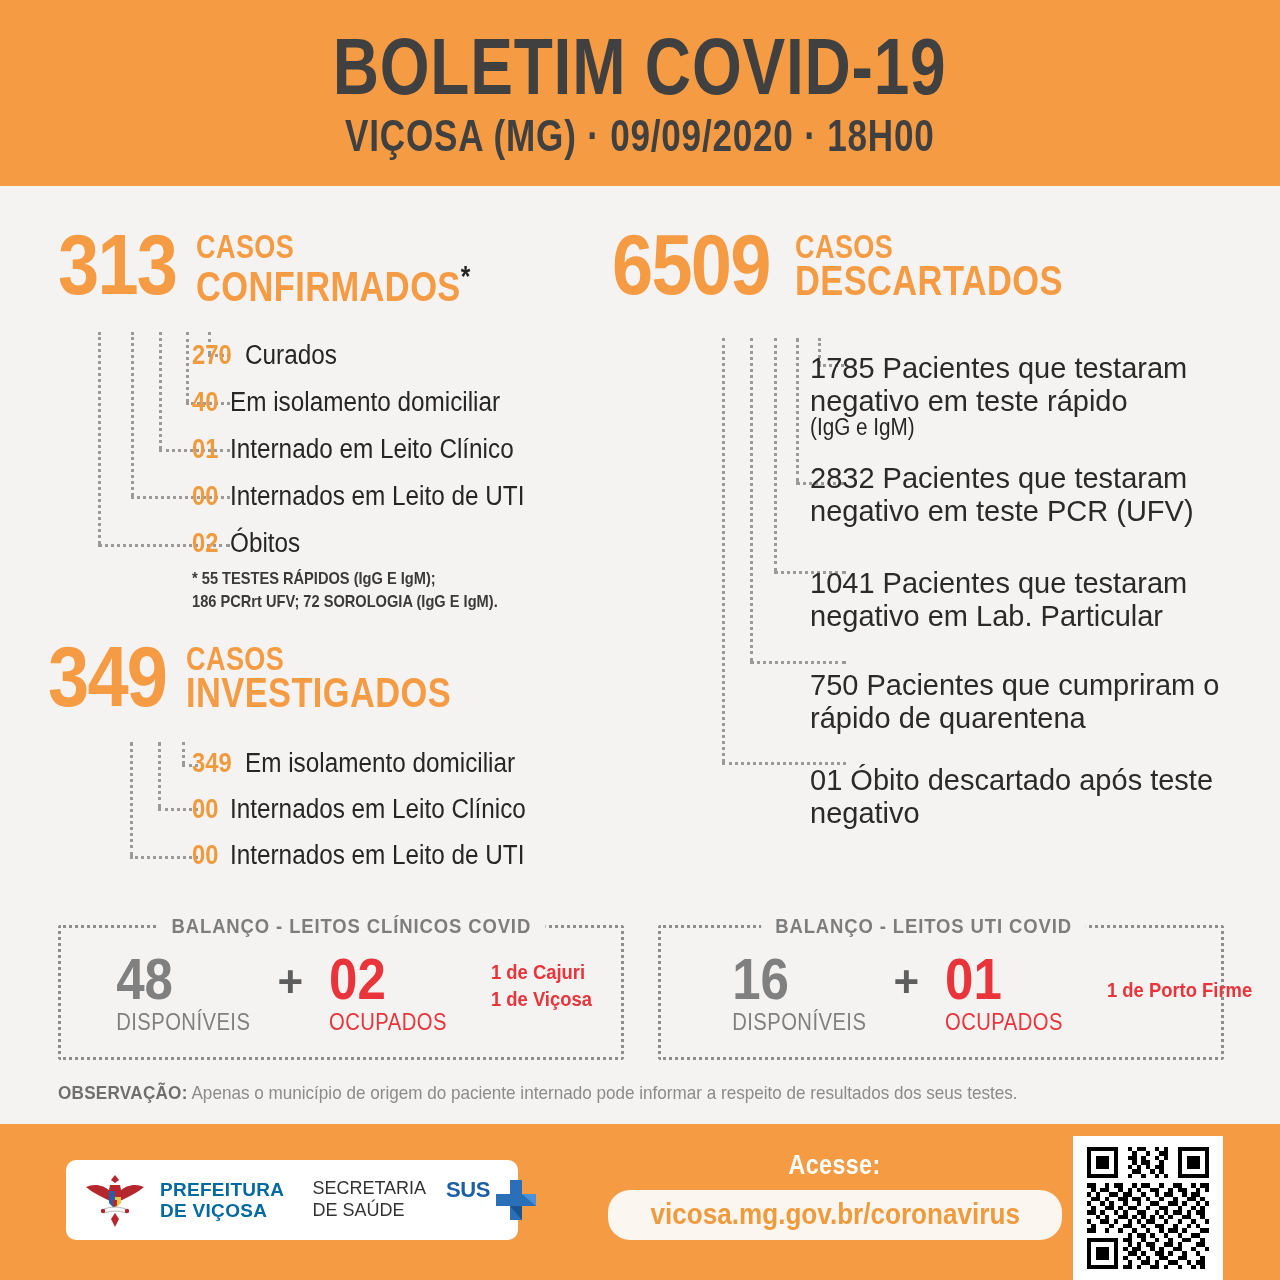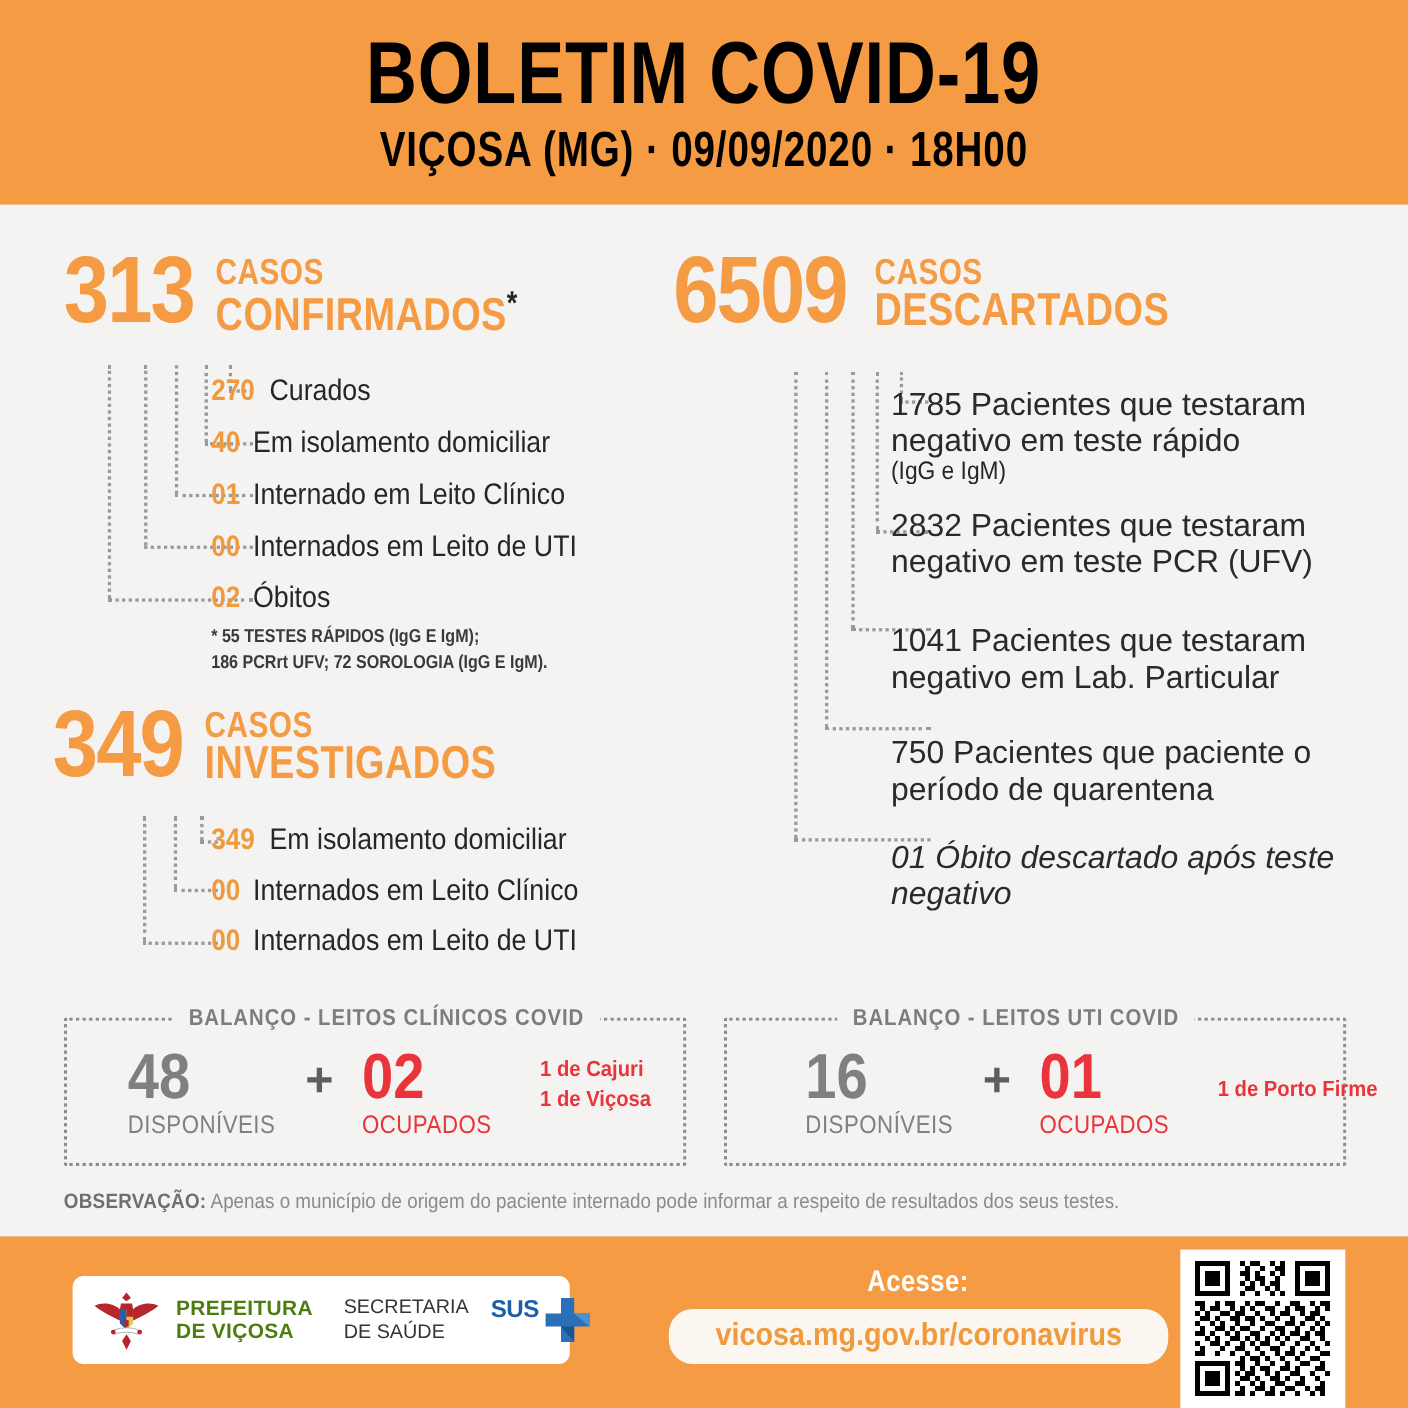--- a/index.html
+++ b/index.html
@@ -8,21 +8,21 @@
     background:#f4f3f1;
     font-family:"Liberation Sans", sans-serif;
     color:#2a2a2a;
     overflow:hidden;
   }
   .page { position:relative; width:1280px; height:1280px; background:#f4f3f1; }
 
   
   .header {
     position:absolute; left:0; top:0; width:1280px; height:186px;
-    background:#f59b44; color:#000000;
+    background:#f59b44; color:#404040;
     display:flex; flex-direction:column; align-items:center; justify-content:center;
   }
   .header h1 {
     font-size:80px; font-weight:bold; letter-spacing:1px; line-height:0.95;
     transform:scaleX(0.80); transform-origin:center;
     white-space:nowrap;
   }
   .header h2 {
     font-size:45px; font-weight:bold; letter-spacing:1px; line-height:1;
     transform:scaleX(0.78); transform-origin:center; margin-top:8px;
@@ -115,21 +115,21 @@
     position:absolute; left:0; top:1124px; width:1280px; height:156px;
     background:#f59b44;
   }
   .logobar {
     position:absolute; left:66px; top:1160px; width:452px; height:80px;
     background:#ffffff; border-radius:10px;
     display:flex; align-items:center; padding:0 18px; gap:14px;
   }
   .crest { width:62px; height:58px; flex:0 0 62px; }
   .pref {
-    font-size:19px; font-weight:bold; color:#4d7c0f; line-height:1.12;
+    font-size:19px; font-weight:bold; color:#0369a1; line-height:1.12;
     letter-spacing:0.3px; white-space:nowrap;
   }
   .vline { width:2px; height:46px; background:#444; }
   .sec {
     font-size:18px; color:#333; line-height:1.2; white-space:nowrap;
   }
   .sus { display:flex; gap:3px; margin-left:6px; }
   .sus .txt { font-size:22px; font-weight:bold; color:#1c5fa8; letter-spacing:-0.5px; }
 
   .acesse-wrap { position:absolute; left:600px; top:1150px; width:470px; text-align:center; }
@@ -261,23 +261,23 @@
       <span class="n">1785</span><span class="t">&nbsp;</span><span class="t">Pacientes que testaram negativo em teste rápido</span>
       <div style="font-size:23px;color:#262626;margin-top:-4px;transform:scaleX(0.90);transform-origin:left top;">(IgG e IgM)</div>
     </div>
     <div style="height:105px;">
       <span class="n">2832</span><span class="t">&nbsp;</span><span class="t">Pacientes que testaram negativo em teste PCR (UFV)</span>
     </div>
     <div style="height:102px;">
       <span class="n">1041</span><span class="t">&nbsp;</span><span class="t">Pacientes que testaram negativo em Lab. Particular</span>
     </div>
     <div style="height:95px;">
-      <span class="n">750</span><span class="t">&nbsp;</span><span class="t">Pacientes que paciente o período de quarentena</span>
-    </div>
-    <div style="height:90px;font-style:italic;">
+      <span class="n">750</span><span class="t">&nbsp;</span><span class="t">Pacientes que cumpriram o rápido de quarentena</span>
+    </div>
+    <div style="height:90px;">
       <span class="n">01</span><span class="t">&nbsp;</span><span class="t">Óbito descartado após teste negativo</span>
     </div>
   </div>
 
   <div class="beds" style="left:58px;top:925px;width:566px;height:135px;">
     <div class="beds-title" style="left:70px;">BALANÇO - LEITOS CLÍNICOS COVID</div>
     <div class="beds-body">
       <div class="beds-col">
         <span class="big grey">48</span>
         <span class="cap grey">DISPONÍVEIS</span>

